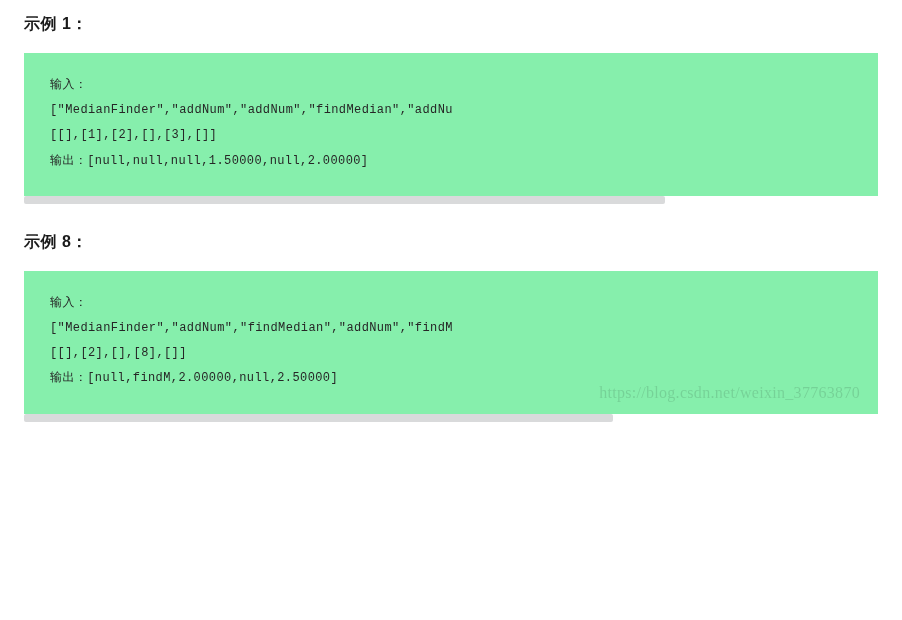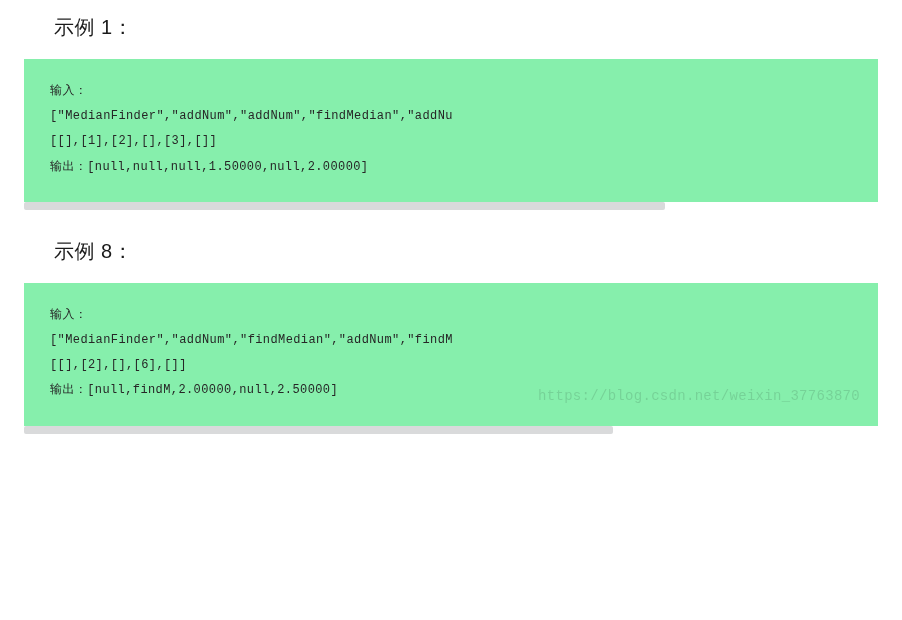--- a/index.html
+++ b/index.html
@@ -8,26 +8,25 @@
       box-sizing: border-box;
     }
     body {
       font-family: -apple-system, BlinkMacSystemFont, "Segoe UI", "PingFang SC", "Hiragino Sans GB", "Microsoft YaHei", sans-serif;
       background: #ffffff;
       color: #262626;
       padding: 14px 24px;
       width: 902px;
     }
     .example-label {
-      font-size: 20px;
-      font-weight: 400;
+      font-size: 16px;
+      font-weight: 700;
       color: #1a1a1a;
       margin-bottom: 18px;
       letter-spacing: 0.5px;
-      margin-left: 30px;
     }
     .code-container {
       position: relative;
       margin-bottom: 28px;
     }
     .code-block {
       background: #86efac;
       padding: 20px 26px 22px 26px;
       font-family: "SFMono-Regular", Consolas, "Liberation Mono", Menlo, monospace;
       font-size: 12px;
@@ -46,24 +45,24 @@
       position: absolute;
       left: 0;
       top: 0;
       height: 8px;
       background: #d9dadb;
       border-radius: 2px;
     }
     .watermark {
       position: absolute;
       right: 18px;
-      bottom: 30px;
-      font-size: 14px;
+      bottom: 20px;
+      font-size: 16px;
       color: rgba(0,0,0,0.12);
-      font-family: Liberation Mono, monospace;
+      font-family: Liberation Serif, serif;
       letter-spacing: 0.3px;
     }
     .page-wrap {
       position: relative;
     }
   </style>
 </head>
 <body>
 
 <div class="page-wrap">
@@ -76,21 +75,21 @@
 <span>输出：</span><span>[null,null,null,1.50000,null,2.00000]</span></div>
     <div class="scrollbar-track">
       <div class="scrollbar-thumb" style="width:75%"></div>
     </div>
   </div>
 
   <div class="example-label">示例 8：</div>
   <div class="code-container">
     <div class="code-block"><span>输入：</span>
 <span>["MedianFinder","addNum","findMedian","addNum","findM</span>
-<span>[[],[2],[],[6],[]]</span>
+<span>[[],[2],[],[8],[]]</span>
 <span>输出：</span><span>[null,findM,2.00000,null,2.50000]</span></div>
     <div class="scrollbar-track">
       <div class="scrollbar-thumb" style="width:69%"></div>
     </div>
   </div>
 
   <div class="watermark">https://blog.csdn.net/weixin_37763870</div>
 </div>
 
 </body></html>

